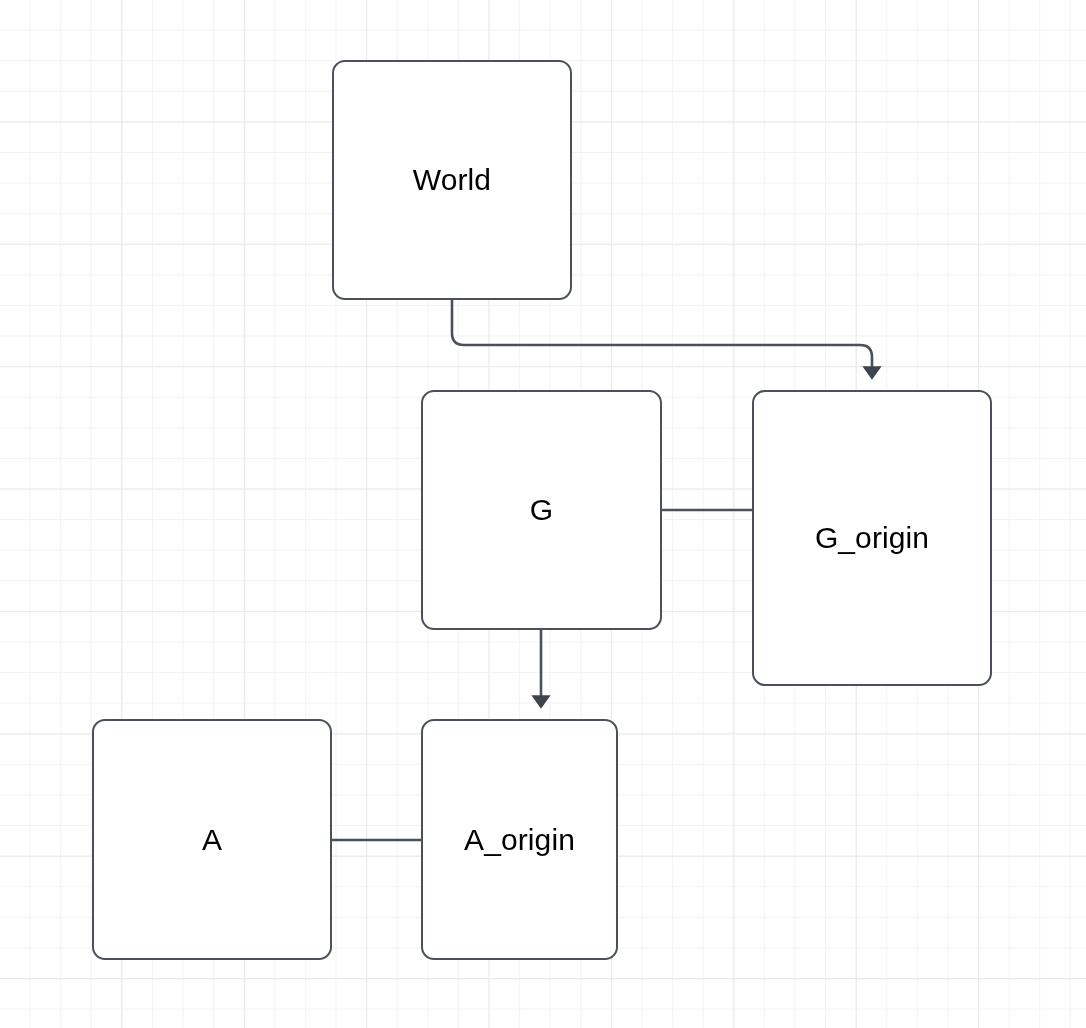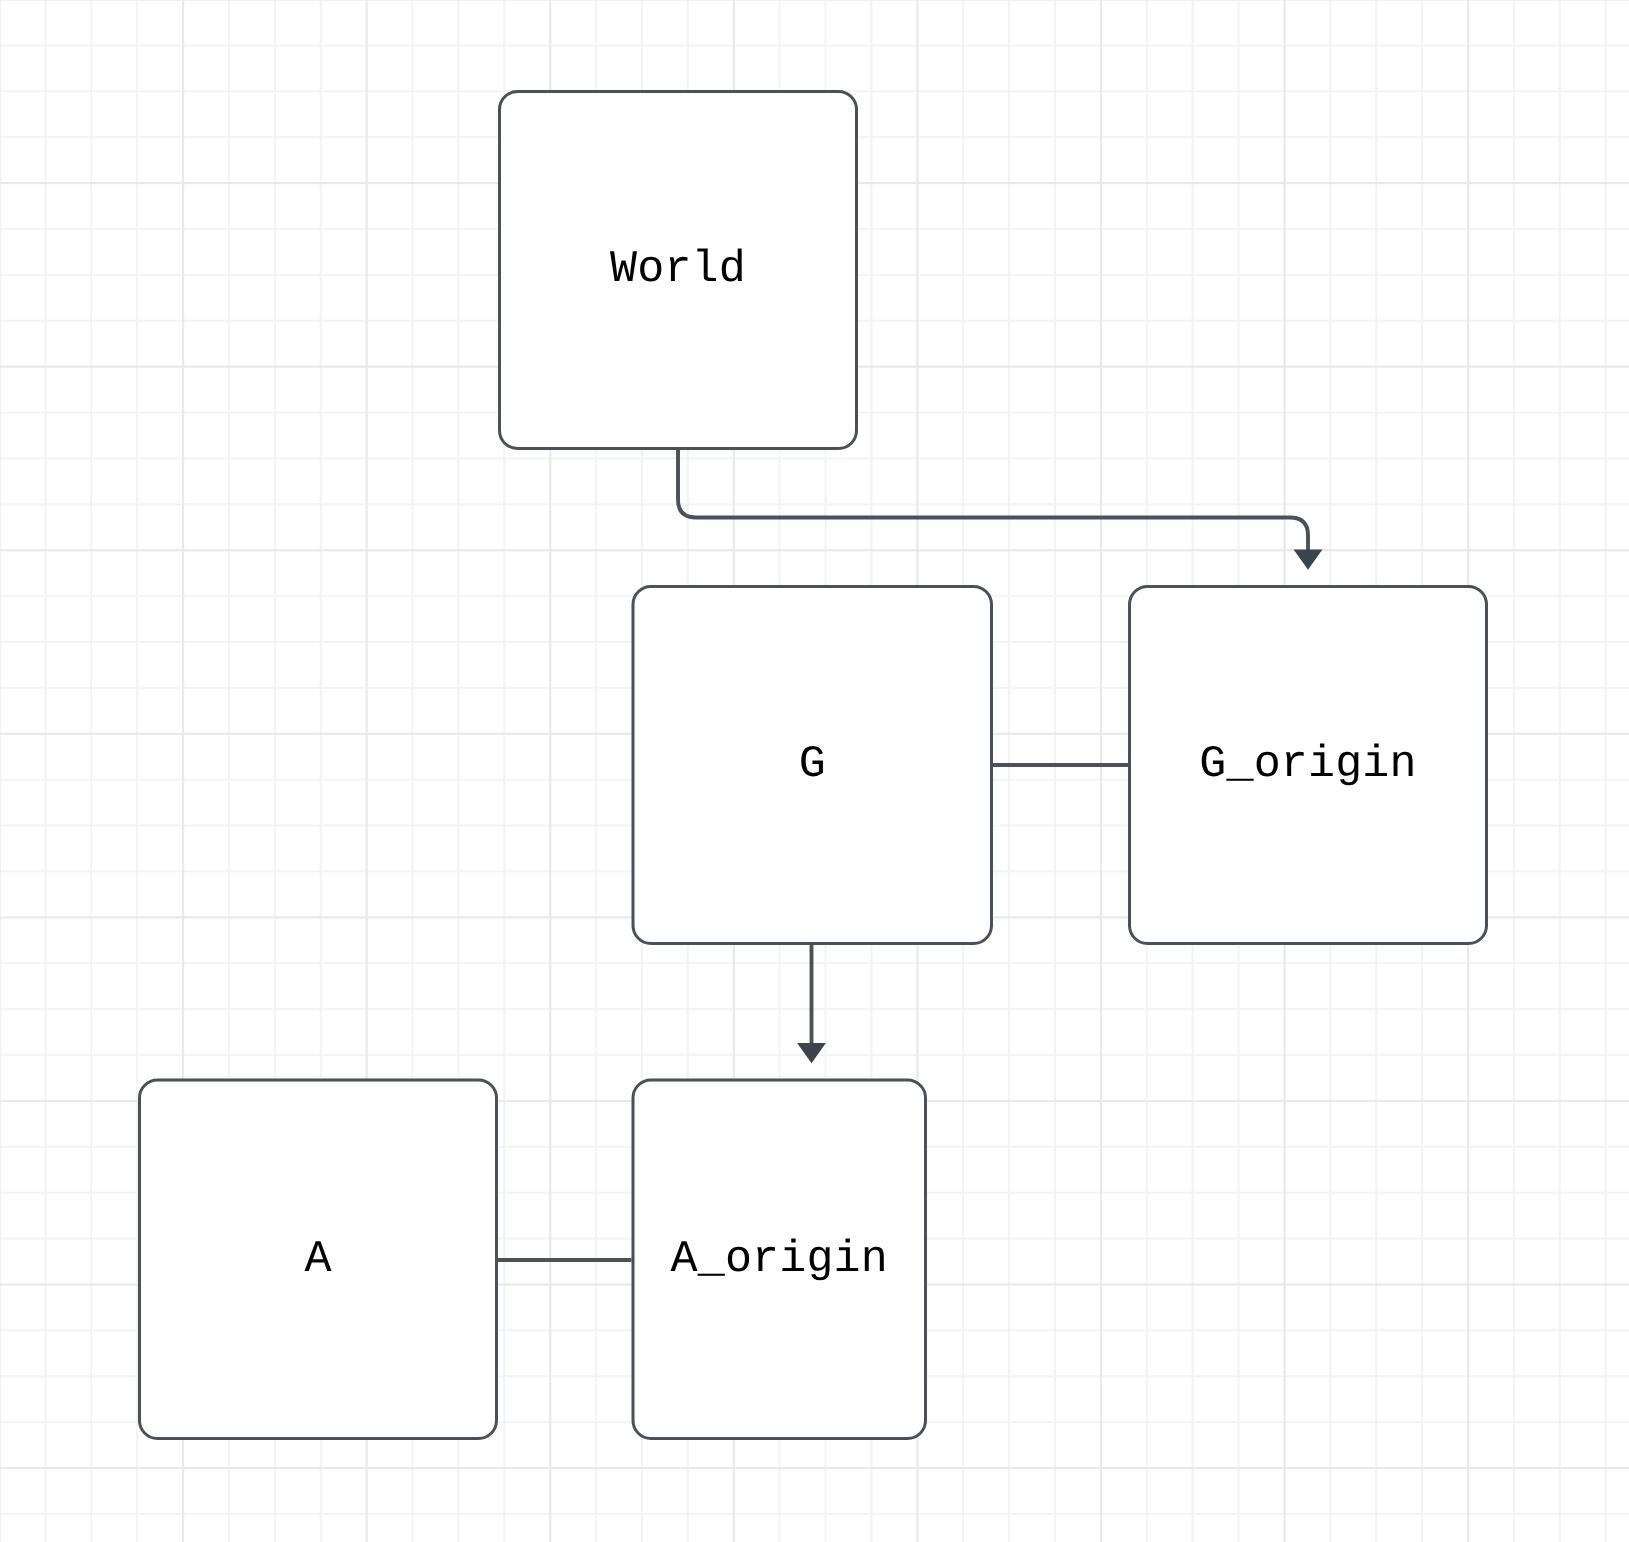--- a/index.html
+++ b/index.html
@@ -38,21 +38,21 @@
     position: absolute;
     box-sizing: border-box;
     background: #ffffff;
     border: 2.4px solid #4a515a;
     border-radius: 13px;
     display: flex;
     align-items: center;
     justify-content: center;
   }
   .node-label {
-    font-family: Liberation Mono, monospace;
+    font-family: Liberation Sans, sans-serif;
     font-size: 30px;
     font-weight: 400;
     color: #000000;
     line-height: 1;
     letter-spacing: 0.1px;
     white-space: nowrap;
   }
 </style>
 </head>
 <body>
@@ -76,21 +76,21 @@
   </svg>
 
   <div class="node" style="left:332px; top:60px; width:240px; height:240px;">
     <span class="node-label">World</span>
   </div>
 
   <div class="node" style="left:421px; top:390px; width:241px; height:240px;">
     <span class="node-label">G</span>
   </div>
 
-  <div class="node" style="left:752px; top:390px; width:240px; height:240px;">
+  <div class="node" style="left:752px; top:390px; width:240px; height:296px;">
     <span class="node-label">G_origin</span>
   </div>
 
   <div class="node" style="left:92px; top:719px; width:240px; height:241px;">
     <span class="node-label">A</span>
   </div>
 
   <div class="node" style="left:421px; top:719px; width:197px; height:241px;">
     <span class="node-label">A_origin</span>
   </div>

